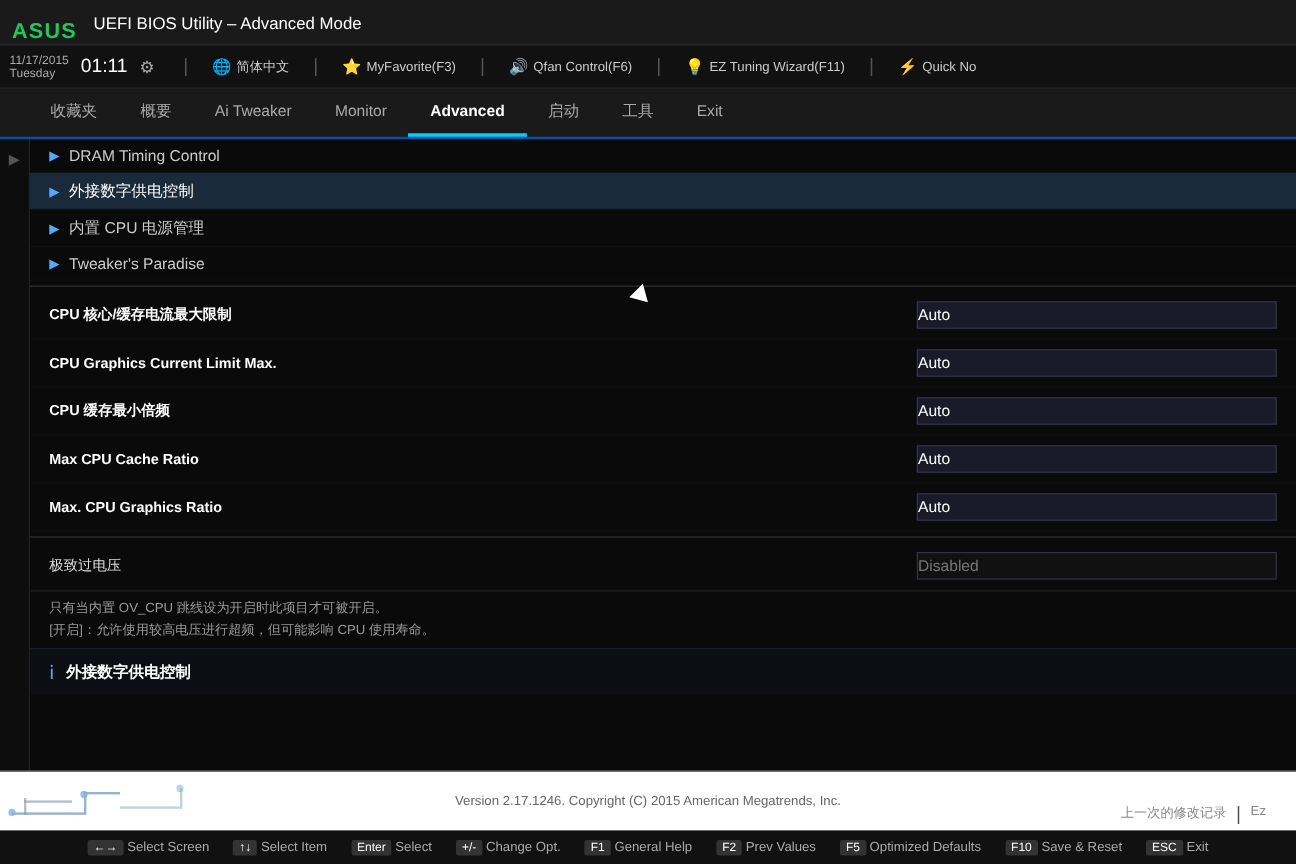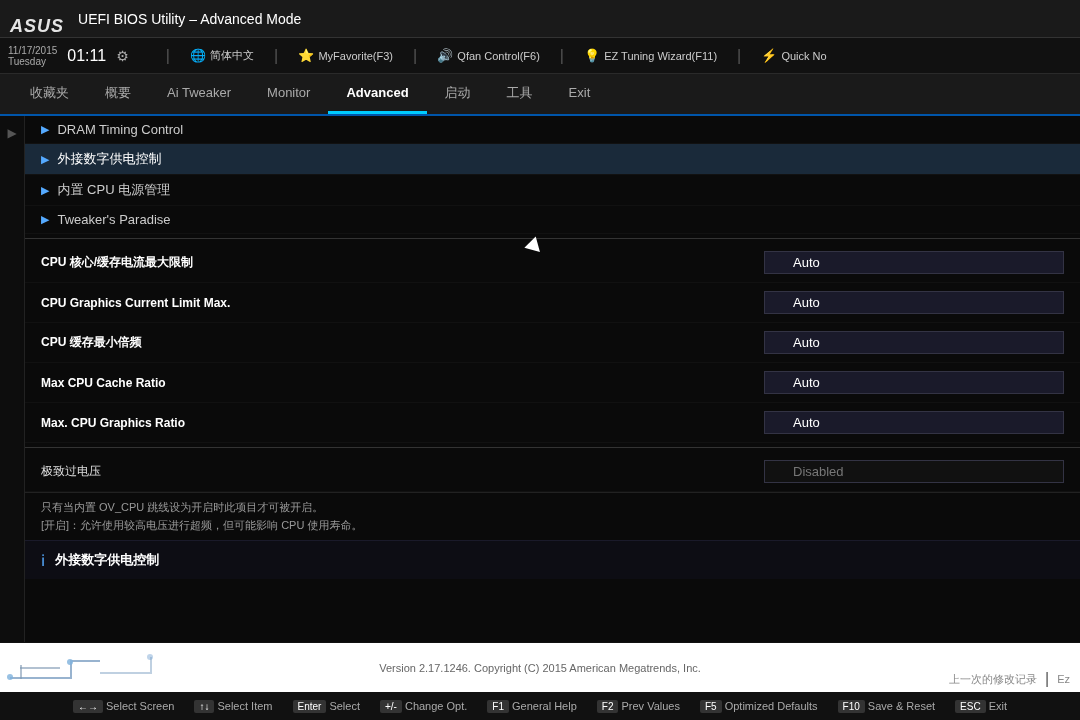--- a/index.html
+++ b/index.html
@@ -15,24 +15,23 @@
     
     #top-bar {
       background: #1a1a1a;
       height: 38px;
       display: flex;
       align-items: center;
       padding: 0 10px;
       border-bottom: 1px solid #333;
     }
     #asus-logo {
-      color: #e5e5e5;
+      color: #22c55e;
       font-size: 18px;
       font-weight: bold;
-      font-style: italic;
       margin-right: 14px;
       letter-spacing: 1px;
       margin-top: 15px;
     }
     #bios-title {
       color: #fff;
       font-size: 14px;
       flex: 1;
     }
 
@@ -68,21 +67,21 @@
       color: #555;
       margin: 0 4px;
     }
 
     
     #main-nav {
       background: #1a1a1a;
       height: 42px;
       display: flex;
       align-items: stretch;
-      padding: 0 12px;
+      padding: 0 24px;
       border-bottom: 2px solid #0055aa;
     }
     .nav-item {
       color: #aaa;
       font-size: 13px;
       padding: 0 18px;
       display: flex;
       align-items: center;
       cursor: pointer;
       border-bottom: 3px solid transparent;
@@ -161,21 +160,21 @@
       color: #ddd;
       font-size: 12px;
       flex: 1;
     }
     .setting-label.bold { font-weight: bold; color: #fff; }
     .setting-value {
       background: #1a1a2a;
       border: 1px solid #334;
       color: #fff;
       font-size: 13px;
-      padding: 3px 28px;
+      padding: 3px 0;
       min-width: 300px;
       text-align: left;
     }
     .setting-value.disabled {
       color: #777;
       background: #111;
     }
 
     
     #info-section {
@@ -224,24 +223,24 @@
       height: 50px;
       opacity: 0.5;
     }
     #version-text {
       color: #666;
       font-size: 11px;
       text-align: center;
     }
     #bottom-right {
       position: absolute;
-      right: 10px;
+      right: 25px;
       bottom: 4px;
       display: flex;
-      align-items: center;
+      align-items: flex-start;
       gap: 8px;
     }
     .bottom-right-item {
       color: #888;
       font-size: 11px;
     }
     .bottom-divider {
       color: #555;
     }
 
@@ -285,21 +284,21 @@
   </style>
 </head>
 <body>
 
 <div id="top-bar">
   <span id="asus-logo">ASUS</span>
   <span id="bios-title">UEFI BIOS Utility – Advanced Mode</span>
 </div>
 
 <div id="toolbar">
-  <div style="display:flex;align-items:center;margin-right:17px;">
+  <div style="display:flex;align-items:center;margin-right:4px;">
     <div style="margin-right:6px;">
       <div style="color:#aaa;font-size:10px;">11/17/2015</div>
       <div style="color:#aaa;font-size:10px;">Tuesday</div>
     </div>
     <span id="time-big">01:11</span>
     <span style="color:#aaa;font-size:14px;margin-left:6px;">⚙</span>
   </div>
   <span class="separator">|</span>
   <div class="toolbar-item">
     <span class="toolbar-icon">🌐</span>

